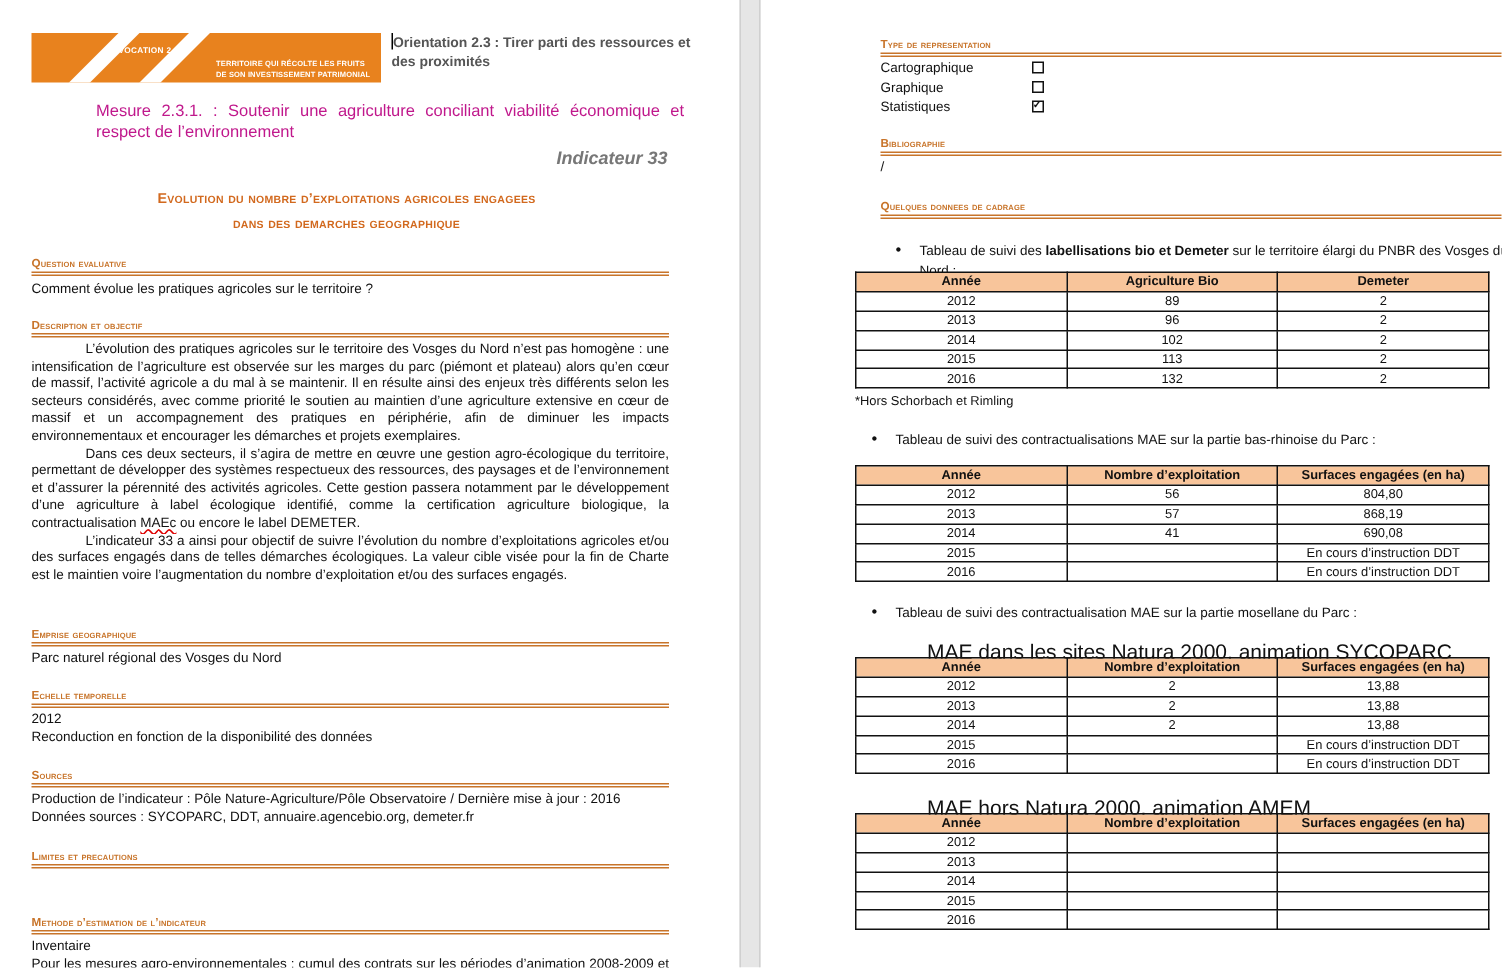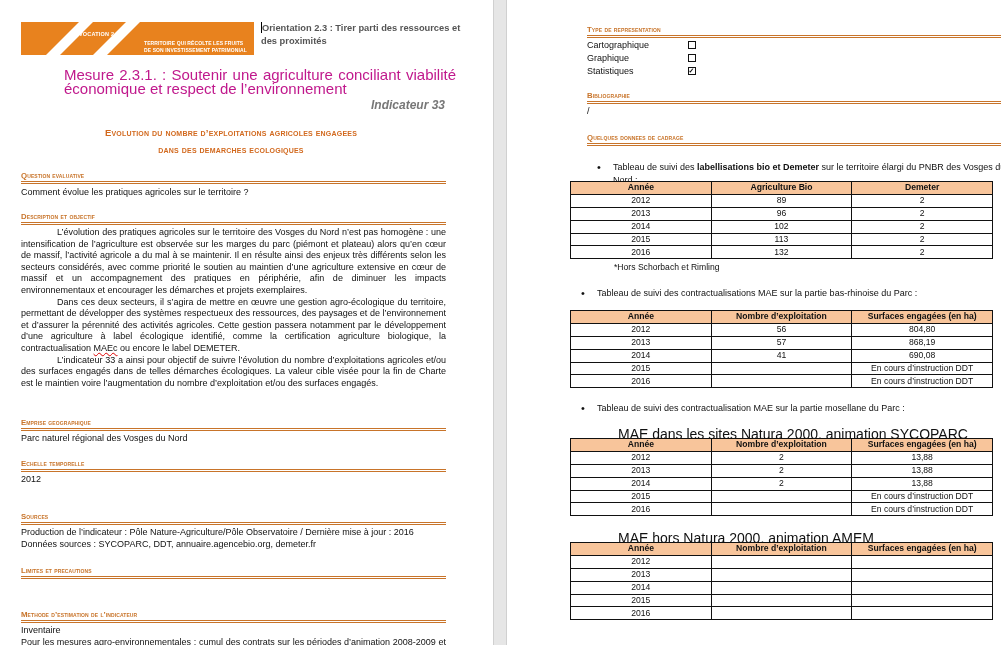--- a/index.html
+++ b/index.html
@@ -15,21 +15,21 @@
   .banner { position: absolute; left: 5px; top: 6px; width: 233px; height: 33px; background: #e8821e; overflow: hidden; }
   .banner .stripe { position: absolute; top: -5px; width: 14px; height: 50px; background: #fff; transform: skewX(-45deg); }
   .banner .s1 { left: 38px; }
   .banner .s2 { left: 85px; }
   .banner .voc { position: absolute; left: 58px; top: 9px; font-size: 5.5px; font-weight: bold; color: #fff; letter-spacing: 0.2px; }
   .banner .terr { position: absolute; left: 123px; top: 18px; font-size: 5px; font-weight: bold; color: #fff; line-height: 6.5px; letter-spacing: 0.1px; }
 
   .orientation { position: absolute; left: 245px; top: 6px; font-size: 9.3px; color: #555; font-weight: bold; line-height: 12.5px; width: 200px; }
   .orientation .cursor { display: inline-block; width: 1px; height: 11px; background: #000; vertical-align: -2px; }
 
-  .mesure { position: absolute; left: 48px; top: 52px; width: 392px; font-size: 15px; color: #c0188c; line-height: 13.5px; text-align: justify; }
+  .mesure { position: absolute; left: 48px; top: 52px; width: 392px; font-size: 11px; color: #c0188c; line-height: 13.5px; text-align: justify; }
   .indicateur { position: absolute; right: 64px; top: 82px; font-size: 12px; font-style: italic; font-weight: bold; color: #777; }
 
   .doc-title { position: absolute; left: 0; width: 430px; text-align: center; color: #d2691e; font-weight: bold; font-size: 9.5px; font-variant: small-caps; letter-spacing: 0.2px; }
   .doc-title.t1 { top: 111px; }
   .doc-title.t2 { top: 128px; }
 
   .sec-head { position: absolute; left: 5px; width: 425px; font-size: 7.8px; font-weight: bold; color: #c8742a; font-variant: small-caps; border-bottom: 3px double #c8742a; padding-bottom: 1px; letter-spacing: 0.1px; }
   #page-right .sec-head { left: 64px; width: 425px; }
 
   .body-text { position: absolute; left: 5px; width: 425px; font-size: 9px; line-height: 11.6px; color: #111; }
@@ -47,59 +47,60 @@
   .bullet-text::before { content: "•"; position: absolute; left: -16px; top: 0; font-size: 11px; }
 
   table.data { position: absolute; left: 570px; width: 423px; border-collapse: collapse; font-size: 8.6px; }
   table.data th, table.data td { border: 1px solid #111; height: 12.9px; text-align: center; padding: 0; line-height: 11px; }
   table.data th { background: #f8c59b; font-weight: bold; }
   table.data col.c1 { width: 141px; }
   table.data col.c2 { width: 141px; }
   table.data col.c3 { width: 141px; }
 
   .caption { position: absolute; left: 570px; font-size: 14px; padding-left: 48px; }
-  .note { position: absolute; left: 570px; font-size: 8.6px; margin-left: 44px; }
+  .note { position: absolute; left: 570px; font-size: 8.6px; }
 </style>
 </head>
 <body>
 
 <div class="page" id="page-left">
   <div class="banner">
     <div class="stripe s1"></div>
     <div class="stripe s2"></div>
     <div class="voc">VOCATION 2</div>
     <div class="terr">
       <div>TERRITOIRE QUI RÉCOLTE LES FRUITS</div>
       <div>DE SON INVESTISSEMENT PATRIMONIAL</div>
     </div>
   </div>
   <div class="orientation"><span class="cursor"></span><span>Orientation 2.3 : Tirer parti des ressources et des proximités</span></div>
 
   <div class="mesure">Mesure 2.3.1. : Soutenir une agriculture conciliant viabilité économique et respect de l’environnement</div>
   <div class="indicateur">Indicateur 33</div>
 
   <div class="doc-title t1">Evolution du nombre d’exploitations agricoles engagees</div>
-  <div class="doc-title t2">dans des demarches ecologiques</div>
+  <div class="doc-title t2">dans des demarches geographique</div>
 
   <div class="sec-head" style="top:155px">Question evaluative</div>
   <div class="body-text" style="top:171px">Comment évolue les pratiques agricoles sur le territoire ?</div>
 
   <div class="sec-head" style="top:196px">Description et objectif</div>
   <div class="body-text justify" style="top:211px">
     <p class="indent">L’évolution des pratiques agricoles sur le territoire des Vosges du Nord n’est pas homogène : une intensification de l’agriculture est observée sur les marges du parc (piémont et plateau) alors qu’en cœur de massif, l’activité agricole a du mal à se maintenir. Il en résulte ainsi des enjeux très différents selon les secteurs considérés, avec comme priorité le soutien au maintien d’une agriculture extensive en cœur de massif et un accompagnement des pratiques en périphérie, afin de diminuer les impacts environnementaux et encourager les démarches et projets exemplaires.</p>
     <p class="indent"><span>Dans ces deux secteurs, il s’agira de mettre en œuvre une gestion agro-écologique du territoire, permettant de développer des systèmes respectueux des ressources, des paysages et de l’environnement et d’assurer la pérennité des activités agricoles. Cette gestion passera notamment par le développement d’une agriculture à label écologique identifié, comme la certification agriculture biologique, la contractualisation </span><span class="squiggle">MAEc</span><span> ou encore le label DEMETER.</span></p>
     <p class="indent">L’indicateur 33 a ainsi pour objectif de suivre l’évolution du nombre d’exploitations agricoles et/ou des surfaces engagés dans de telles démarches écologiques. La valeur cible visée pour la fin de Charte est le maintien voire l’augmentation du nombre d’exploitation et/ou des surfaces engagés.</p>
   </div>
 
   <div class="sec-head" style="top:402px">Emprise geographique</div>
   <div class="body-text" style="top:417px">Parc naturel régional des Vosges du Nord</div>
 
   <div class="sec-head" style="top:443px">Echelle temporelle</div>
   <div class="body-text" style="top:458px">
     <div>2012</div>
+    <div>Reconduction en fonction de la disponibilité des données</div>
   </div>
 
   <div class="sec-head" style="top:496px">Sources</div>
   <div class="body-text" style="top:511px">
     <div>Production de l’indicateur : Pôle Nature-Agriculture/Pôle Observatoire / Dernière mise à jour : 2016</div>
     <div>Données sources : SYCOPARC, DDT, annuaire.agencebio.org, demeter.fr</div>
   </div>
 
   <div class="sec-head" style="top:594px">Methode d’estimation de l’indicateur</div>
 

